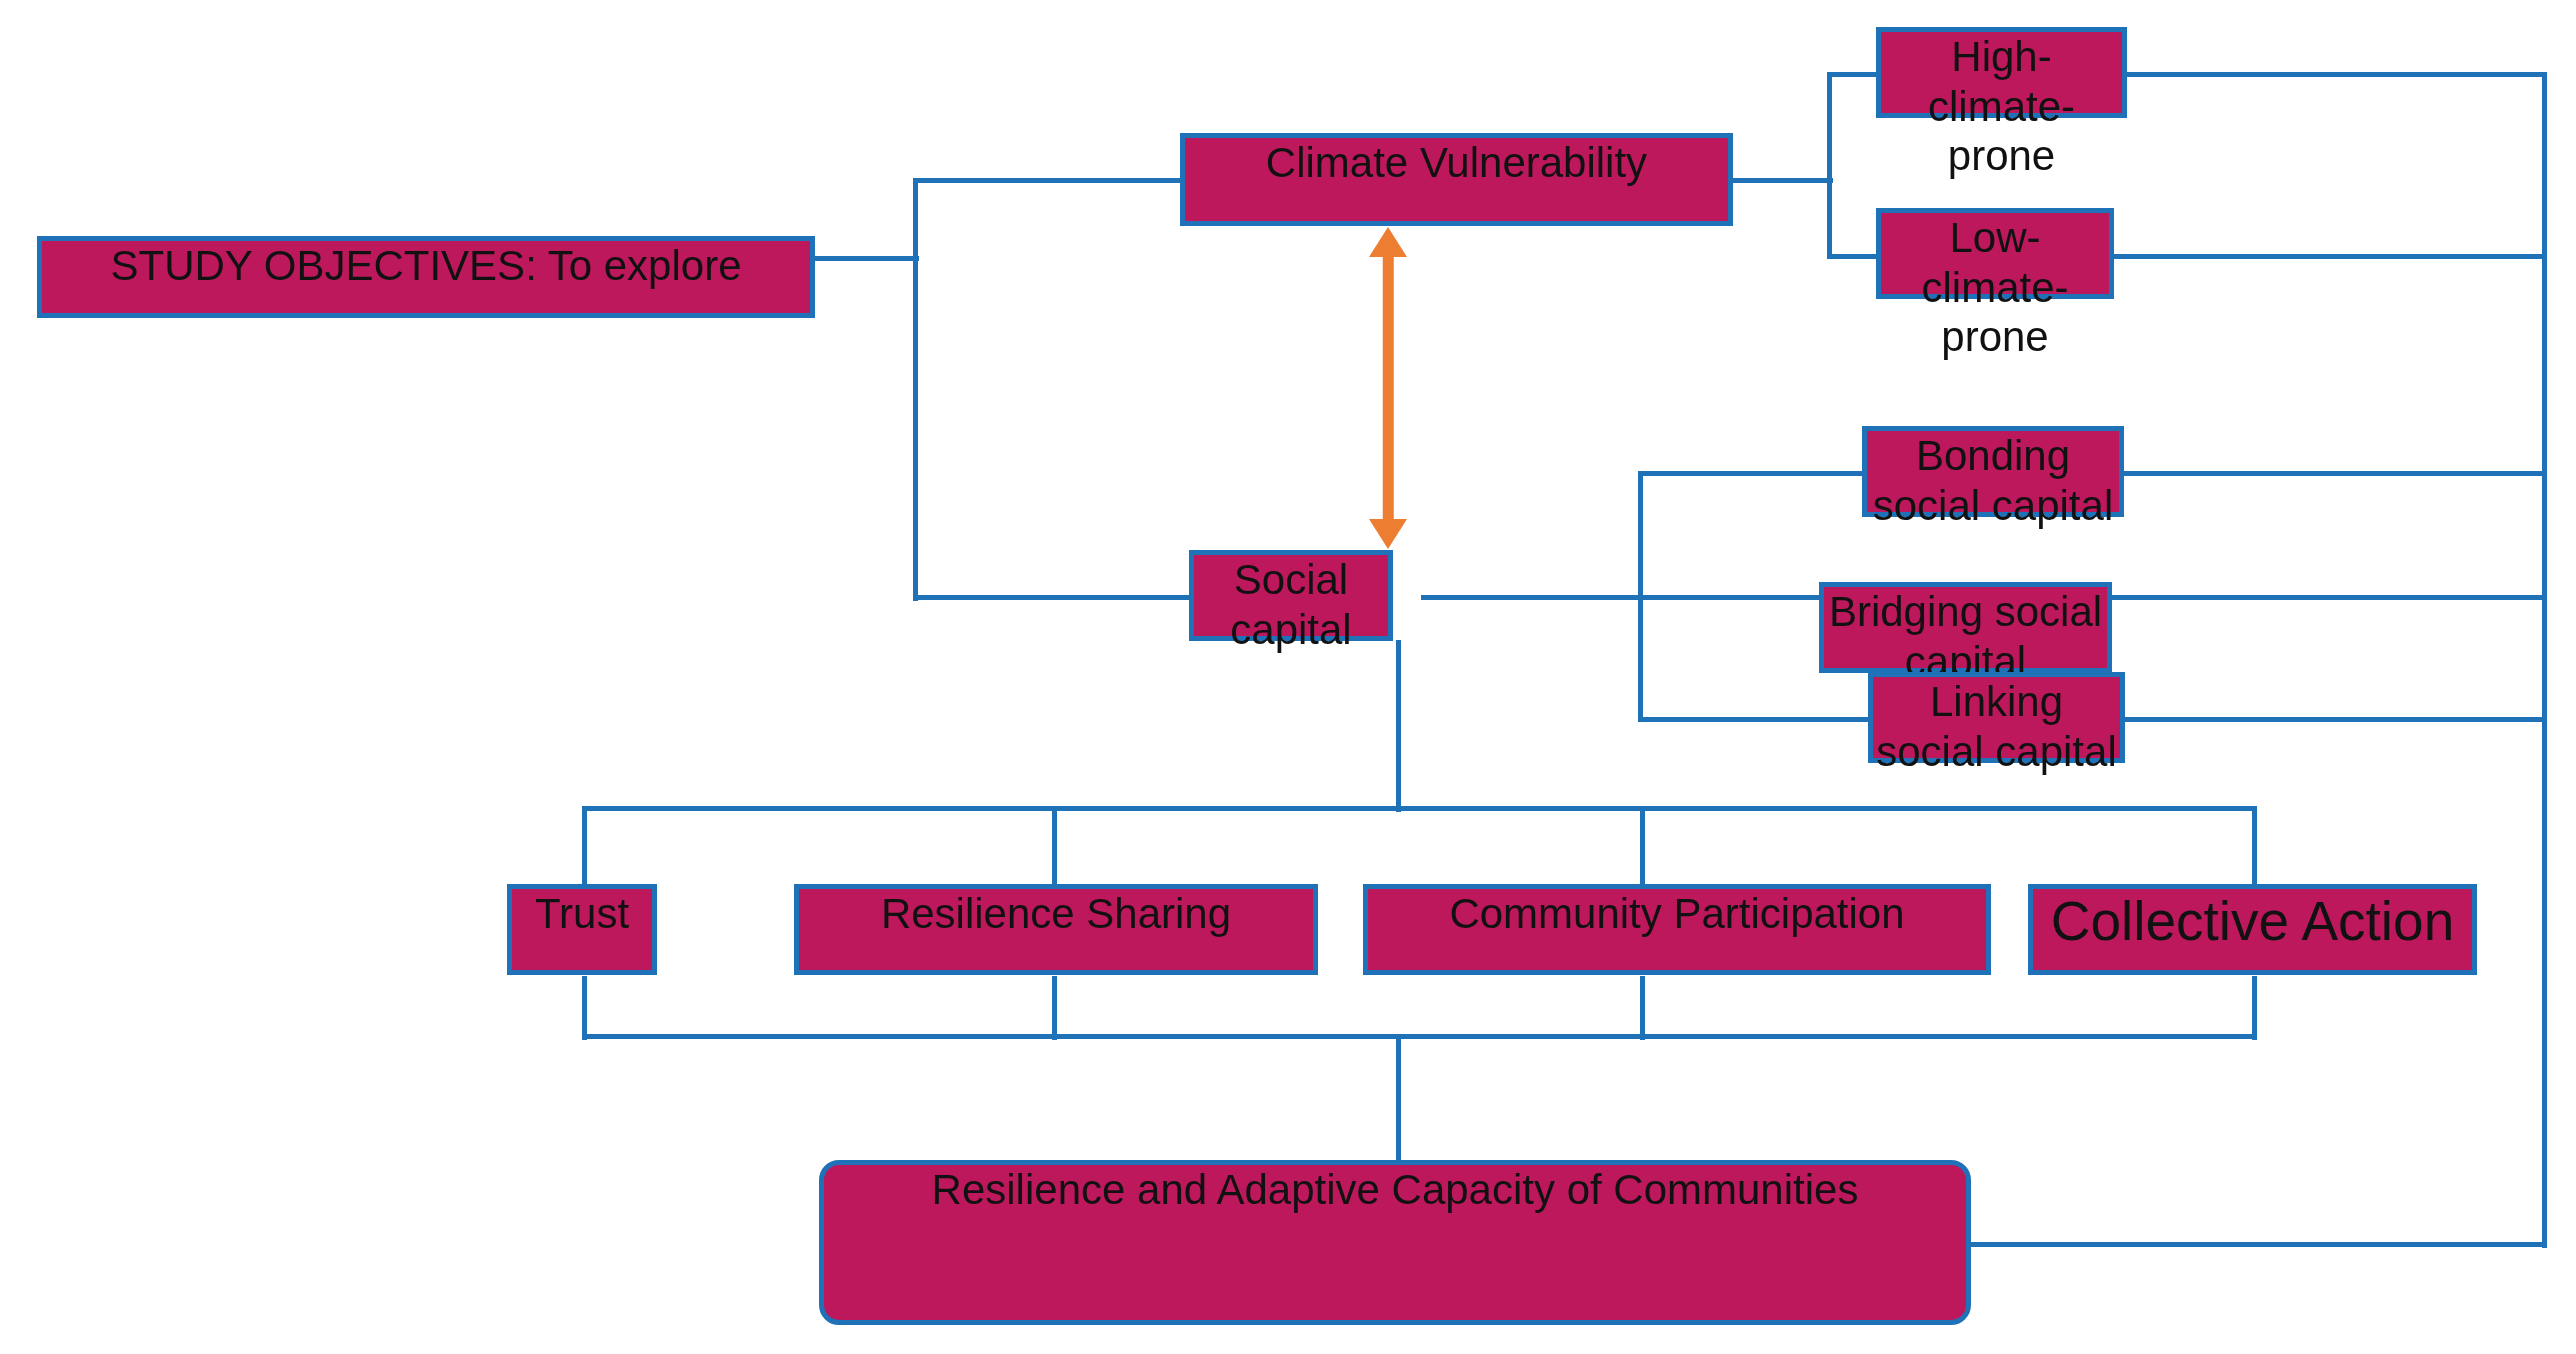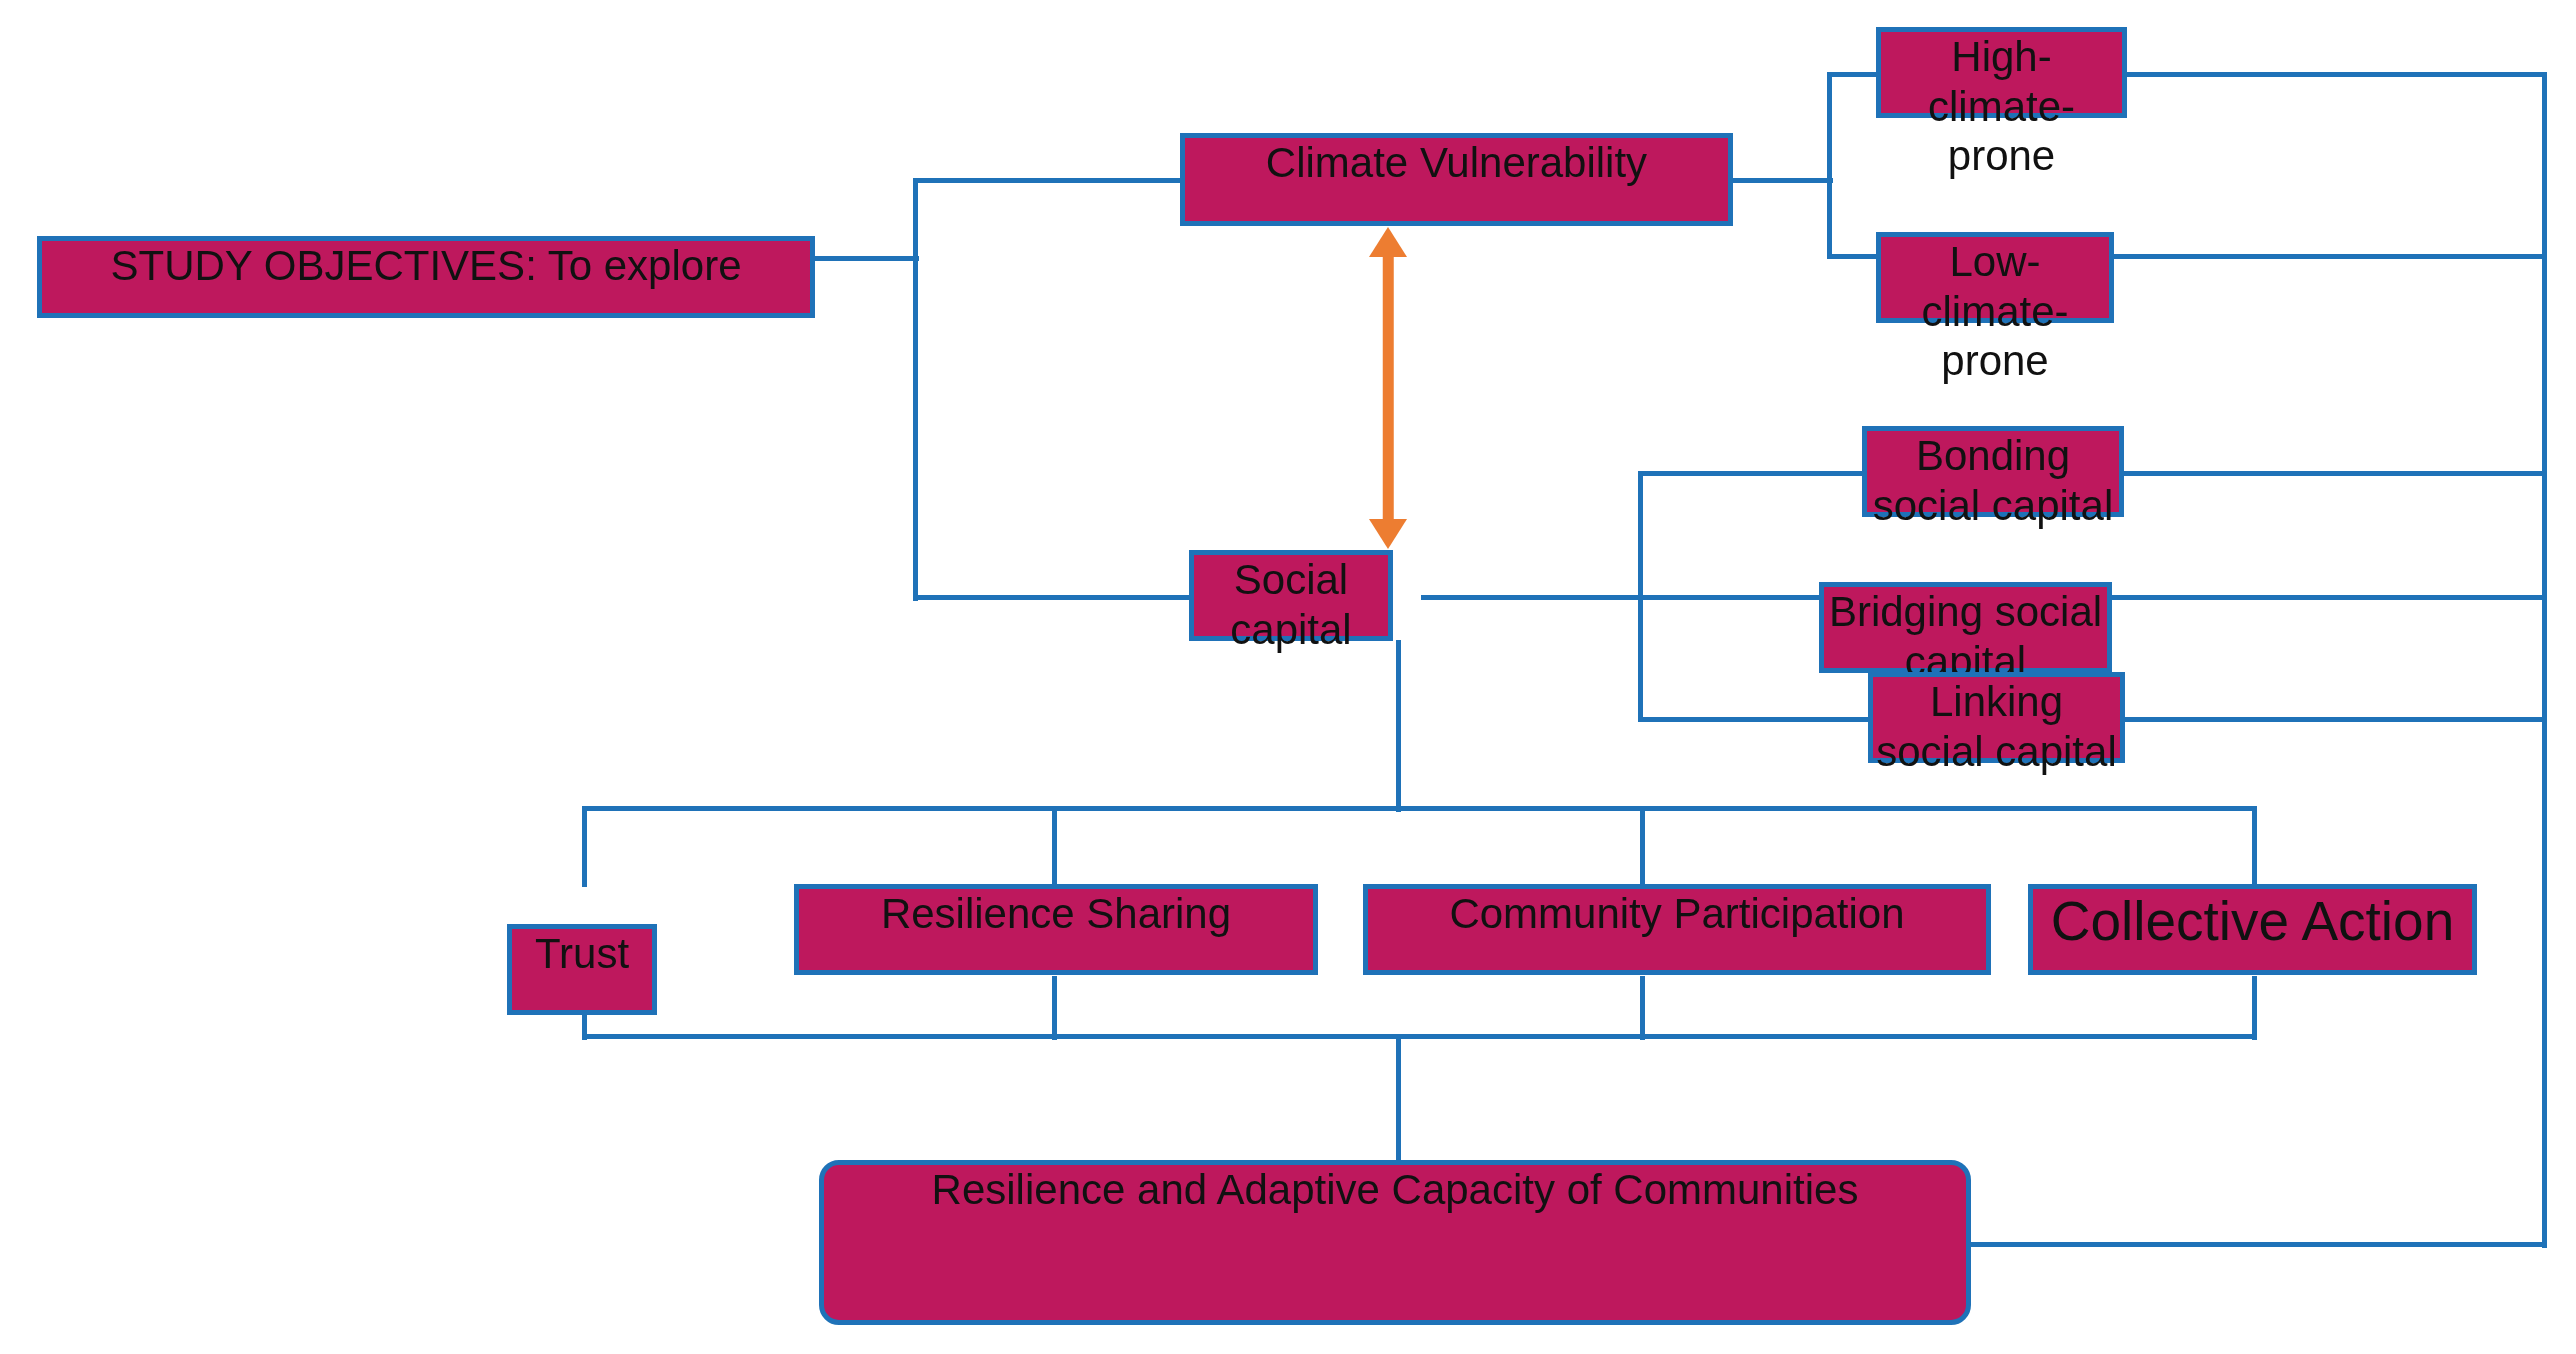--- a/index.html
+++ b/index.html
@@ -128,41 +128,41 @@
   </div>
 
   <div class="node" style="left:1180px; top:133px; width:553px; height:93px; font-size:42px;">
     <span>Climate Vulnerability</span>
   </div>
 
   <div class="node" style="left:1876px; top:27px; width:251px; height:91px; font-size:42px;">
     <span>High-climate-prone</span>
   </div>
 
-  <div class="node" style="left:1876px; top:208px; width:238px; height:91px; font-size:42px;margin-top:24px;">
+  <div class="node" style="left:1876px; top:208px; width:238px; height:91px; font-size:42px;">
     <span>Low-climate-prone</span>
   </div>
 
   <div class="node" style="left:1189px; top:550px; width:204px; height:91px; font-size:42px;">
     <span>Social capital</span>
   </div>
 
   <div class="node" style="left:1862px; top:426px; width:262px; height:91px; font-size:42px;">
     <span>Bonding social capital</span>
   </div>
 
   <div class="node" style="left:1819px; top:550px; width:293px; height:91px; font-size:42px;margin-top:32px;">
     <span>Bridging social capital</span>
   </div>
 
   <div class="node" style="left:1868px; top:672px; width:257px; height:91px; font-size:42px;">
     <span>Linking social capital</span>
   </div>
 
-  <div class="node" style="left:507px; top:884px; width:150px; height:91px; font-size:42px;margin-top:40px;">
+  <div class="node" style="left:507px; top:884px; width:150px; height:91px; font-size:42px;">
     <span>Trust</span>
   </div>
 
   <div class="node" style="left:794px; top:884px; width:524px; height:91px; font-size:42px;">
     <span>Resilience Sharing</span>
   </div>
 
   <div class="node" style="left:1363px; top:884px; width:628px; height:91px; font-size:42px;">
     <span>Community Participation</span>
   </div>

